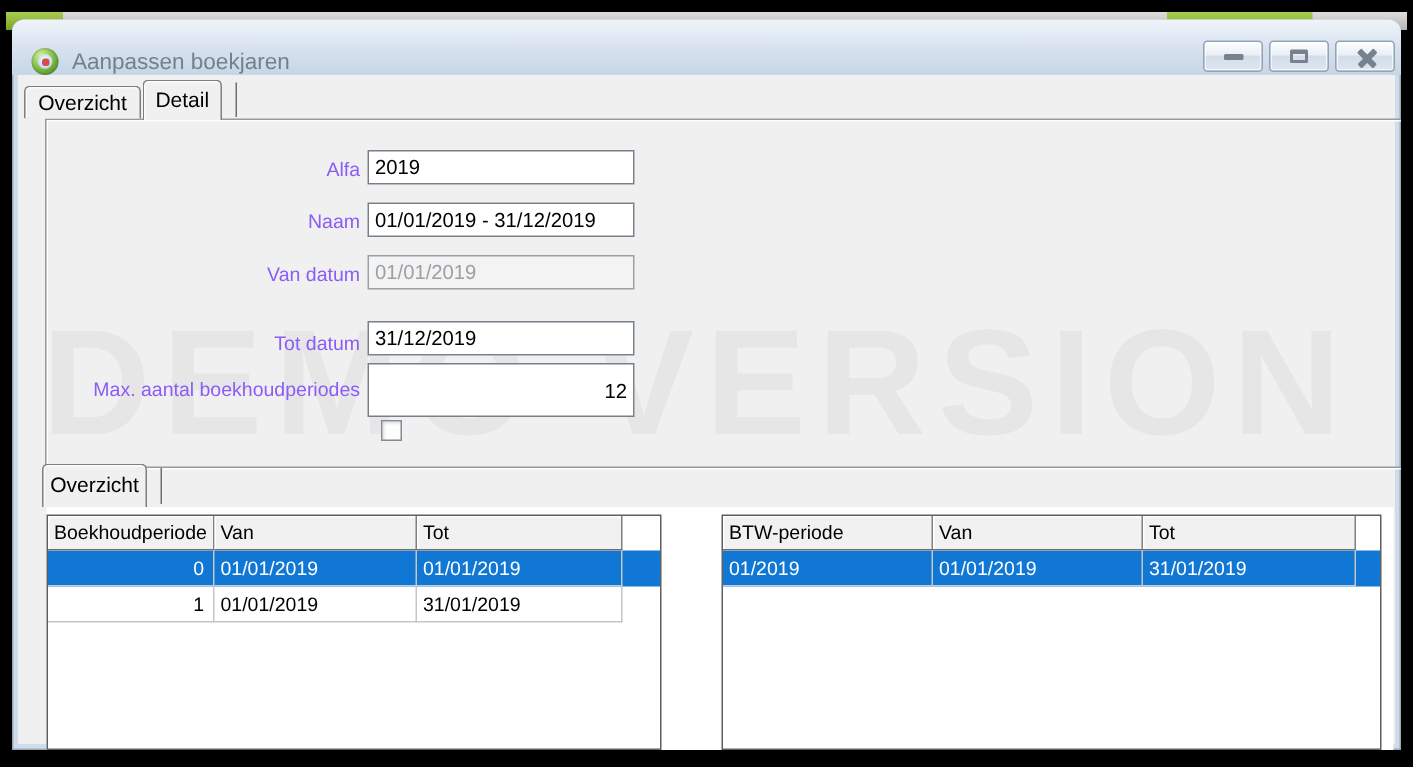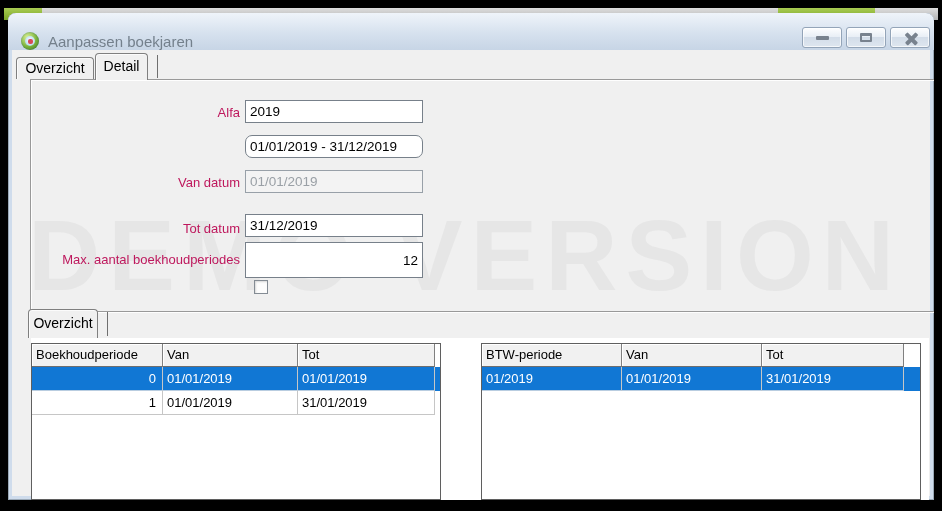--- a/index.html
+++ b/index.html
@@ -50,21 +50,21 @@
   .tab-divider-top{position:absolute;left:149px;top:42px;width:1px;height:23px;background:#6f6f6f;z-index:2;}
 
   
   .main-panel{position:absolute;left:22px;top:66px;width:906px;height:233px;box-sizing:border-box;
               border:1px solid #999;box-shadow:1px 1px 0 rgba(255,255,255,.9), inset 1px 1px 0 rgba(255,255,255,.9);
               background:transparent;z-index:1;}
 
   .watermark{position:absolute;left:20px;top:192px;z-index:0;font-size:100px;font-weight:bold;
              letter-spacing:8px;white-space:nowrap;color:#e6e6e6;line-height:1;user-select:none;}
 
-  .field-label{position:absolute;left:22px;width:210px;text-align:right;font-size:13px;color:#be185d;z-index:2;}
+  .field-label{position:absolute;left:22px;width:210px;text-align:right;font-size:13px;color:#8b5cf6;z-index:2;}
   .field-input{position:absolute;left:237px;width:178px;height:23px;box-sizing:border-box;z-index:2;
                border:1px solid #77808a;background:#fff;font-family:"Liberation Sans",sans-serif;
                font-size:13.5px;color:#000;padding:4px 4px;outline:none;}
   .field-input.num{text-align:right;height:36px;}
   .field-input.disabled{color:#9aa0a6;background:#f3f3f3;border-color:#98a0a8;}
   .checkbox{position:absolute;left:246px;top:267px;width:14px;height:14px;box-sizing:border-box;z-index:2;
             background:#fdfdfd;border:1px solid #848c94;box-shadow:inset 1px 1px 2px rgba(0,0,0,.15);}
 
   
   .tab-overzicht-bottom{left:20px;top:296px;width:70px;height:29px;line-height:27px;}
@@ -75,21 +75,21 @@
   .grid-left{left:0;width:410px;}
   .grid-right{left:450px;width:440px;}
   .grid-row{display:flex;}
   .hcell{background:#f1f1f1;border-right:1px solid #808080;border-bottom:1px solid #6e6e6e;
          box-shadow:inset 1px 1px 0 #fff;box-sizing:border-box;height:23px;line-height:22px;
          font-size:13px;color:#000;padding:0 4px;overflow:hidden;}
   .dcell{border-right:1px solid #c6c6c6;border-bottom:1px solid #c6c6c6;box-sizing:border-box;
          height:24px;line-height:23px;font-size:13px;color:#000;padding:0 4px;overflow:hidden;background:transparent;}
   .grid-row.selected{background:#1177d4;}
   .grid-row.selected .dcell{color:#fff;border-bottom-color:#b9cde0;}
-  .grid-left .c0{width:131px;} .grid-left .c1{width:135px;} .grid-left .c2{width:137px;}
+  .grid-left .c0{width:111px;} .grid-left .c1{width:135px;} .grid-left .c2{width:137px;}
   .grid-right .c0{width:140px;} .grid-right .c1{width:140px;} .grid-right .c2{width:142px;}
   .ra{text-align:right;padding-right:6px;}
 </style>
 </head>
 <body>
 
 <div class="screen">
   <div class="frame-strip"></div>
   <div class="green-seg green-left"></div>
   <div class="green-seg green-right"></div>
@@ -119,21 +119,22 @@
 
     <div class="tab tab-overzicht">Overzicht</div>
     <div class="tab tab-detail">Detail</div>
     <div class="tab-divider-top"></div>
 
     <div class="main-panel"></div>
 
     <div class="field-label" style="top:90px;line-height:19px;">Alfa</div>
     <input class="field-input" style="top: 87px;" value="2019">
 
-    <input class="field-input" style="top: 122px; border-radius: 7px;" value="01/01/2019 - 31/12/2019">
+    <div class="field-label" style="top:125px;line-height:19px;">Naam</div>
+    <input class="field-input" style="top: 122px;" value="01/01/2019 - 31/12/2019">
 
     <div class="field-label" style="top:160px;line-height:19px;">Van datum</div>
     <input class="field-input disabled" style="top: 157px;" value="01/01/2019">
 
     <div class="field-label" style="top:206px;line-height:19px;">Tot datum</div>
     <input class="field-input" style="top: 201px;" value="31/12/2019">
 
     <div class="field-label" style="top:237px;line-height:19px;">Max. aantal boekhoudperiodes</div>
     <input class="field-input num" style="top: 229px;" value="12">
 

